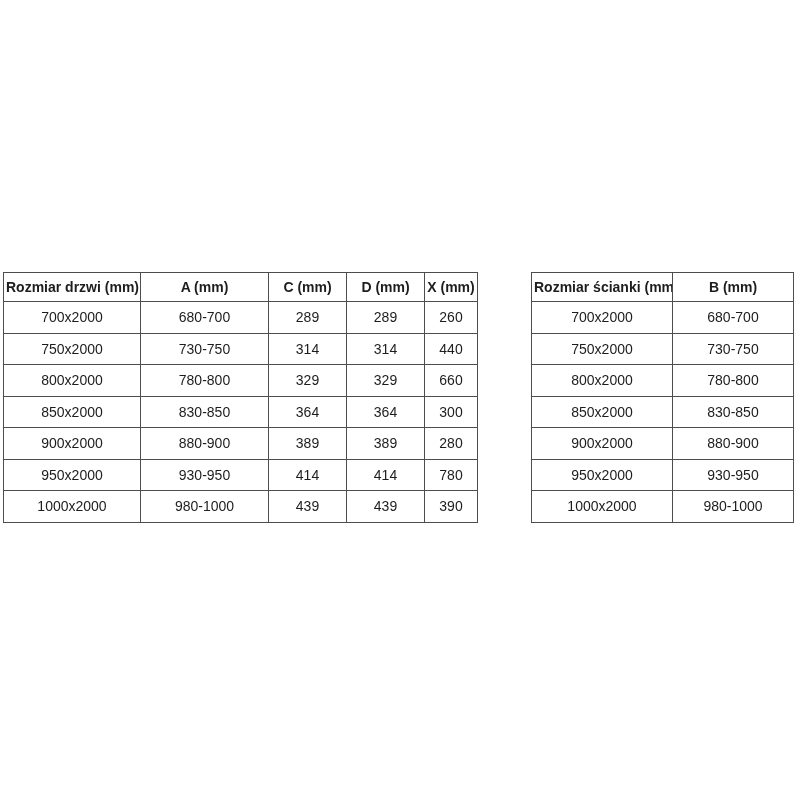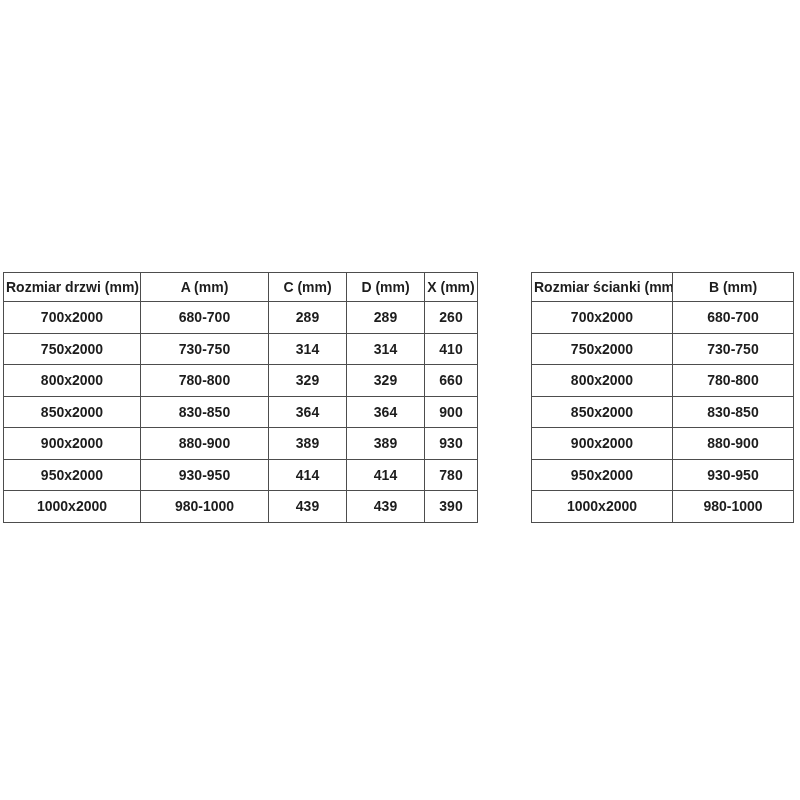--- a/index.html
+++ b/index.html
@@ -29,21 +29,21 @@
     font-size: 14px;
     padding: 0 2px;
     overflow: hidden;
     white-space: nowrap;
   }
   table.spec-table th {
     font-weight: bold;
     height: 28px;
   }
   table.spec-table td {
-    font-weight: bold;
+    font-weight: normal;
     height: 30.5px;
   }
   #door-table {
     left: 3px;
     top: 272px;
     width: 474px;
   }
   #wall-table {
     left: 531px;
     top: 272px;
@@ -78,42 +78,42 @@
           <td>680-700</td>
           <td>289</td>
           <td>289</td>
           <td>260</td>
         </tr>
         <tr>
           <td>750x2000</td>
           <td>730-750</td>
           <td>314</td>
           <td>314</td>
-          <td>410</td>
+          <td>440</td>
         </tr>
         <tr>
           <td>800x2000</td>
           <td>780-800</td>
           <td>329</td>
           <td>329</td>
           <td>660</td>
         </tr>
         <tr>
           <td>850x2000</td>
           <td>830-850</td>
           <td>364</td>
           <td>364</td>
-          <td>900</td>
+          <td>300</td>
         </tr>
         <tr>
           <td>900x2000</td>
           <td>880-900</td>
           <td>389</td>
           <td>389</td>
-          <td>930</td>
+          <td>280</td>
         </tr>
         <tr>
           <td>950x2000</td>
           <td>930-950</td>
           <td>414</td>
           <td>414</td>
           <td>780</td>
         </tr>
         <tr>
           <td>1000x2000</td>

